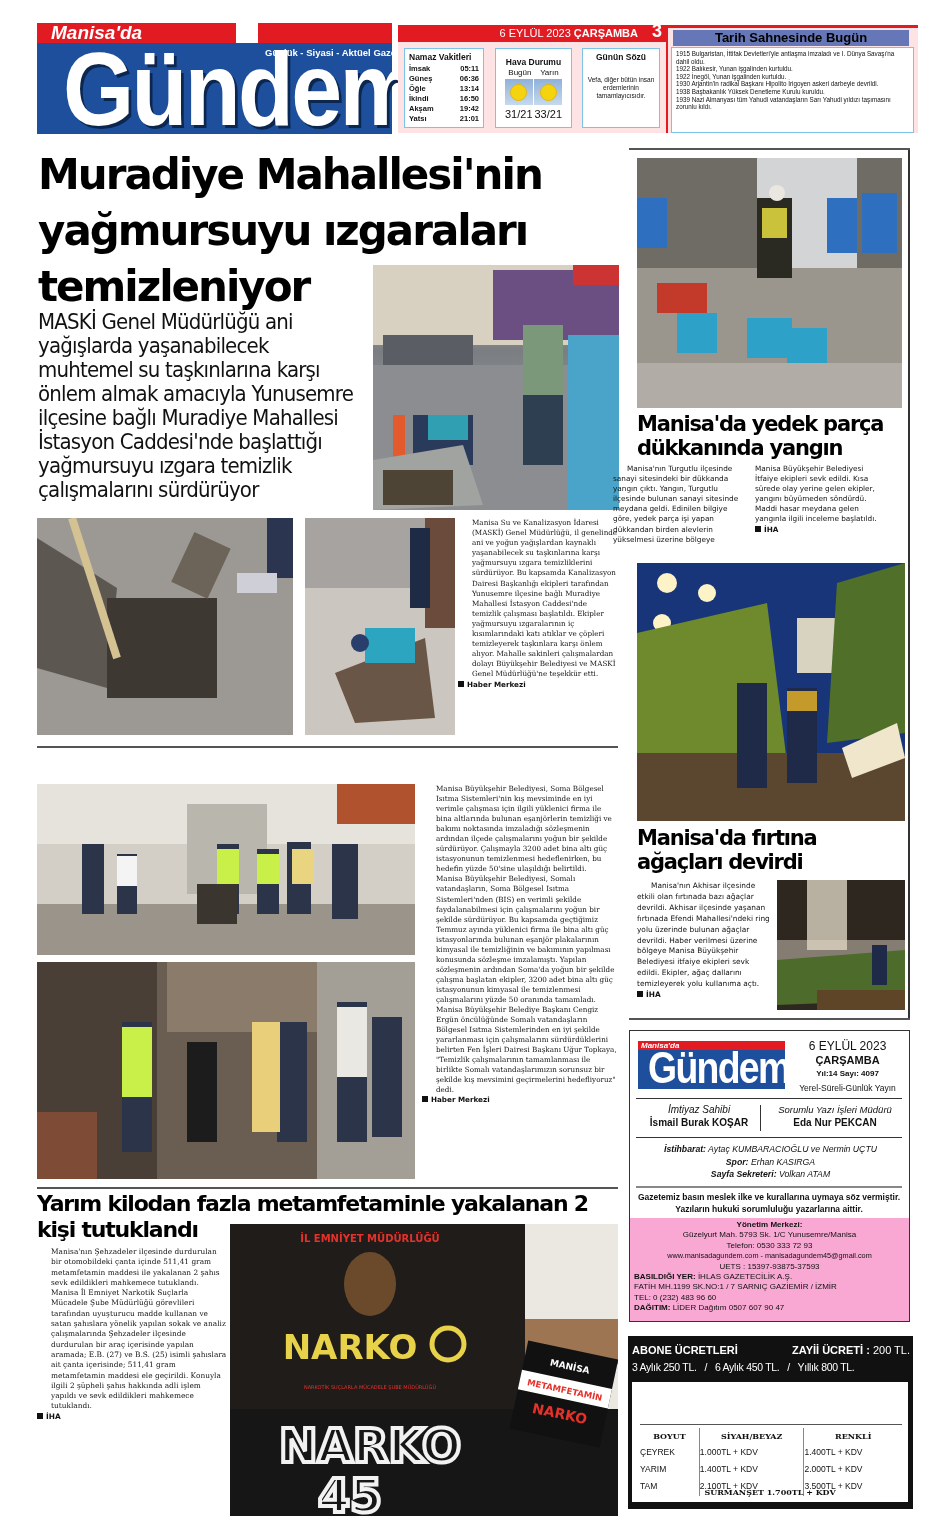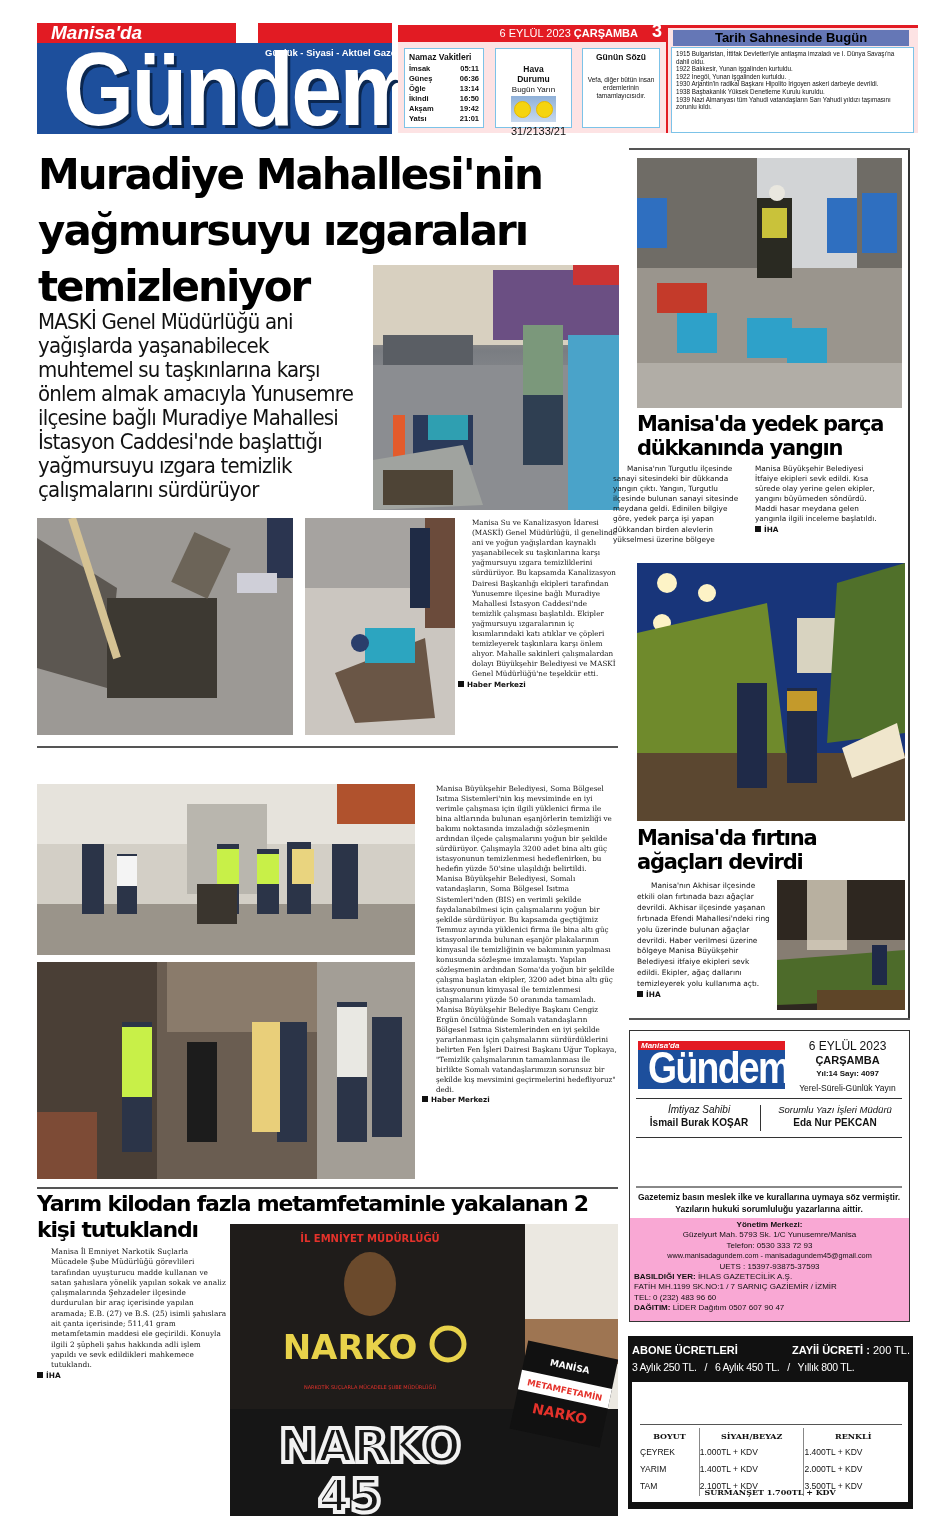--- a/index.html
+++ b/index.html
@@ -15,21 +15,21 @@
 .mast .vbar{position:absolute;left:199px;top:0;width:22px;height:20px;background:#fff}
 
 .datebar{left:398px;top:25px;width:270px;height:17px;background:#e21b23;color:#fff;font-size:11px;text-align:right;padding-right:30px;line-height:17px}
 .datebar b{font-weight:bold}
 .pagenum{position:absolute;right:6px;top:-2px;font-size:18px;font-weight:bold;color:#fff}
 .infobox{border:1px solid #7cc3e8;background:#fff;font-size:7px}
 .pink{left:398px;top:42px;width:270px;height:91px;background:#fde3e4;border-right:2px solid #e21b23}
 .namaz{left:404px;top:48px;width:80px;height:80px;padding:3px 4px}
 .namaz h4{font-size:8.5px;font-weight:bold;margin-bottom:2px}
 .namaz .row{display:flex;justify-content:space-between;font-weight:bold;font-size:7.5px;line-height:10px}
-.hava{left:495px;top:48px;width:77px;height:80px;padding:15px;text-align:center}
+.hava{left:495px;top:48px;width:77px;height:80px;padding:8px;text-align:center}
 .hava h4{font-size:8.5px;font-weight:bold}
 .hava .days{display:flex;justify-content:space-around;font-size:8px;margin-top:1px}
 .hava .suns{display:flex;justify-content:space-around;margin-top:2px}
 .sunbox{width:28px;height:26px;background:linear-gradient(#8fb1d9,#c6d8ee);display:flex;align-items:center;justify-content:center}
 .sun{width:17px;height:17px;border-radius:50%;background:#f5d40f;border:1px solid #e8b800}
 .hava .temps{display:flex;justify-content:space-around;font-size:11px;margin-top:3px}
 .soz{left:582px;top:48px;width:78px;height:80px;padding:3px;text-align:center}
 .soz h4{font-size:8.5px;font-weight:bold;margin-bottom:14px}
 .soz p{font-size:6.5px;line-height:8px}
 .tarih{left:668px;top:25px;width:250px;height:108px;background:#fde3e4;border-top:3px solid #e21b23}
@@ -293,20 +293,21 @@
       <rect x="290" y="155" width="92" height="20" fill="#fff"></rect>
       <text x="336" y="169" text-anchor="middle" font-family="DejaVu Sans, sans-serif" font-weight="bold" font-size="8.5" fill="#e4322b">METAMFETAMİN</text>
       <text x="336" y="195" text-anchor="middle" font-family="DejaVu Sans, sans-serif" font-weight="bold" font-size="14" fill="#e4322b">NARKO</text>
     </g>
     <text x="140" y="238" text-anchor="middle" font-family="DejaVu Sans, sans-serif" font-weight="bold" font-size="46" fill="none" stroke="#f2f2f2" stroke-width="4">NARKO</text>
     <text x="120" y="288" text-anchor="middle" font-family="DejaVu Sans, sans-serif" font-weight="bold" font-size="46" fill="none" stroke="#f2f2f2" stroke-width="4">45</text>
   </svg>
 </div>
 
 <div class="abs body-serif" style="left:37px;top:1247px;width:190px;font-size:7.4px;line-height:10.3px">
+  <span class="ind">Manisa'nın Şehzadeler ilçesinde durdurulan bir otomobildeki çanta içinde 511,41 gram metamfetamin maddesi ile yakalanan 2 şahıs sevk edildikleri mahkemece tutuklandı.</span>
   <span class="ind">Manisa İl Emniyet Narkotik Suçlarla Mücadele Şube Müdürlüğü görevlileri tarafından uyuşturucu madde kullanan ve satan şahıslara yönelik yapılan sokak ve analiz çalışmalarında Şehzadeler ilçesinde durdurulan bir araç içerisinde yapılan aramada; E.B. (27) ve B.S. (25) isimli şahıslara ait çanta içerisinde; 511,41 gram metamfetamin maddesi ele geçirildi. Konuyla ilgili 2 şüpheli şahıs hakkında adli işlem yapıldı ve sevk edildikleri mahkemece tutuklandı.</span>
   <span class="src">İHA</span>
 </div>
 
 <div class="abs vrule" style="left:908px;top:150px;height:870px"></div>
 <div class="abs rule" style="left:629px;top:148px;width:281px"></div>
 
 <div class="abs photo" style="left:637px;top:158px;width:265px;height:250px;background:#8b8781">
   <svg width="265" height="250" viewBox="0 0 265 250">
     <rect width="265" height="250" fill="#9a958d"></rect>
@@ -390,20 +391,25 @@
   <div class="own" style="left:4px">
     <i>İmtiyaz Sahibi</i><br>
     <b>İsmail Burak KOŞAR</b>
   </div>
   <div class="abs" style="left:130px;top:74px;width:1px;height:26px;background:#333"></div>
   <div class="own" style="left:140px;font-size:9.5px">
     <i>Sorumlu Yazı İşleri Müdürü</i><br>
     <b>Eda Nur PEKCAN</b>
   </div>
   <div class="hr" style="top:106px"></div>
+  <div class="staff">
+    <div><b>İstihbarat:</b> <span>Aytaç KUMBARACIOĞLU ve Nermin UÇTU</span></div>
+    <div><b>Spor:</b> <span>Erhan KASIRGA</span></div>
+    <div><b>Sayfa Sekreteri:</b> <span>Volkan ATAM</span></div>
+  </div>
   <div class="hr2"></div>
   <div class="note">Gazetemiz basın meslek ilke ve kurallarına uymaya söz vermiştir. Yazıların hukuki sorumluluğu yazarlarına aittir.</div>
   <div class="addr">
     <div class="c"><b>Yönetim Merkezi:</b></div>
     <div class="c">Güzelyurt Mah. 5793 Sk. 1/C Yunusemre/Manisa</div>
     <div class="c">Telefon: 0530 333 72 93</div>
     <div class="c" style="font-size:7.3px">www.manisadagundem.com - manisadagundem45@gmail.com</div>
     <div class="c">UETS : 15397-93875-37593</div>
     <div><b>BASILDIĞI YER:</b> <span>İHLAS GAZETECİLİK A.Ş.</span></div>
     <div>FATİH MH.1199 SK.NO:1 / 7 SARNIÇ GAZİEMİR / İZMİR</div>

